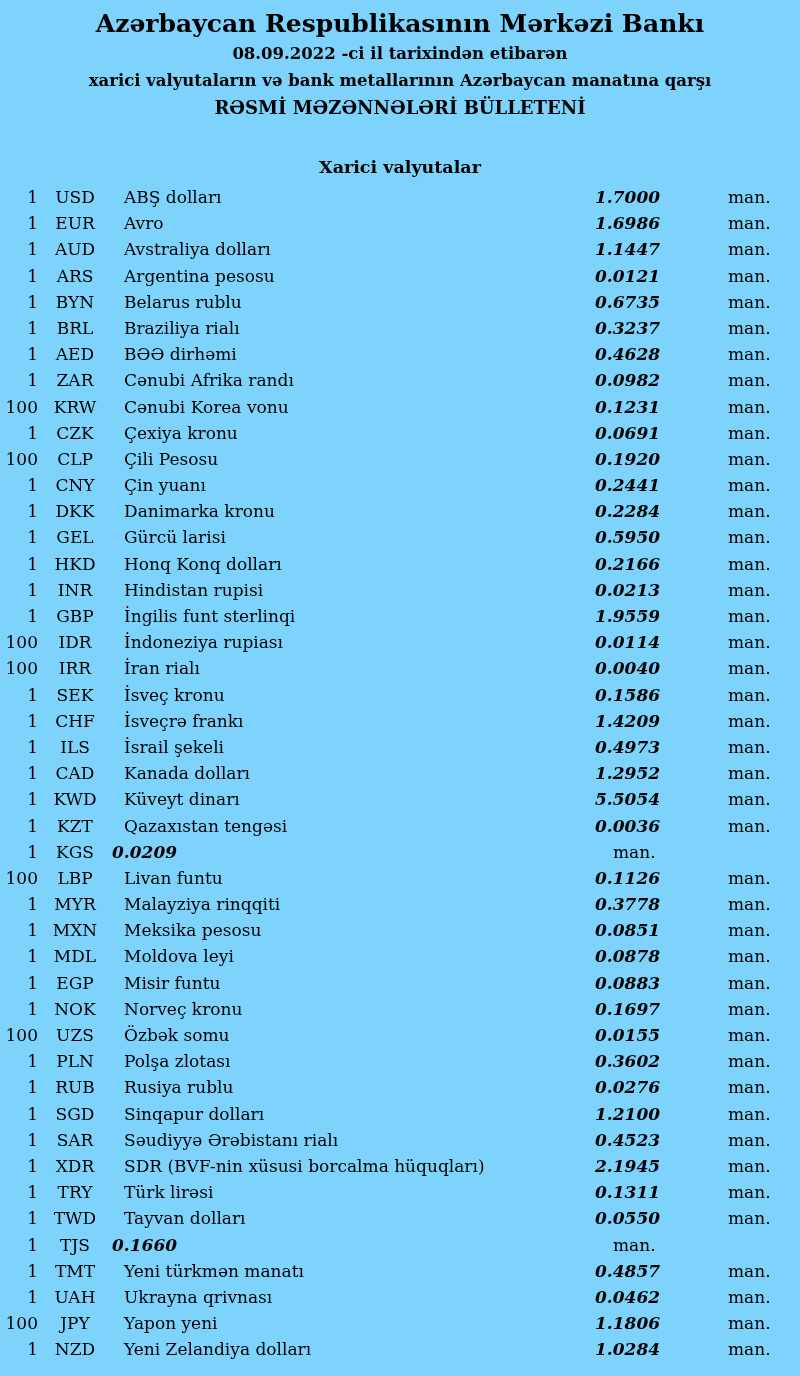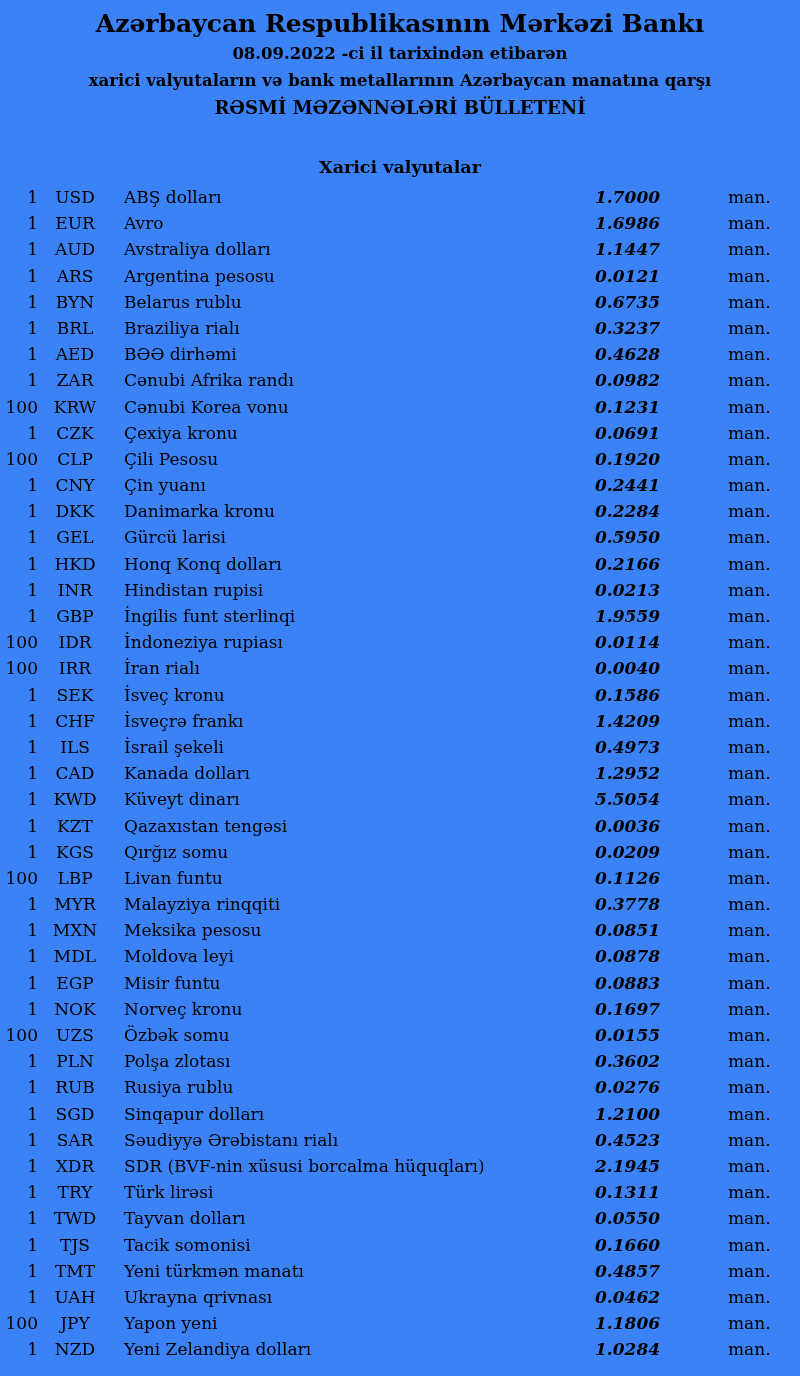--- a/index.html
+++ b/index.html
@@ -6,21 +6,21 @@
   html, body { background: #ffffff; }
   body {
     font-family: "DejaVu Serif", "Liberation Serif", serif;
     color: #000000;
   }
   .page {
     position: relative;
     width: 800px;
     height: 1376px;
     margin: 0 auto;
-    background: #3b82f6;
+    background: #7dd3fc;
     overflow: hidden;
   }
   .doc-header { text-align: center; padding-top: 8px; }
   .bank-name {
     font-size: 25px;
     font-weight: 700;
     line-height: 32px;
   }
   .date-line {
     font-size: 16.5px;
@@ -248,21 +248,20 @@
       <div class="row">
         <span class="cell qty">1</span>
         <span class="cell code">KZT</span>
         <span class="cell name">Qazaxıstan tengəsi</span>
         <span class="cell rate">0.0036</span>
         <span class="cell unit">man.</span>
       </div>
       <div class="row">
         <span class="cell qty">1</span>
         <span class="cell code">KGS</span>
-        <span class="cell name">Qırğız somu</span>
         <span class="cell rate">0.0209</span>
         <span class="cell unit">man.</span>
       </div>
       <div class="row">
         <span class="cell qty">100</span>
         <span class="cell code">LBP</span>
         <span class="cell name">Livan funtu</span>
         <span class="cell rate">0.1126</span>
         <span class="cell unit">man.</span>
       </div>
@@ -353,21 +352,20 @@
       <div class="row">
         <span class="cell qty">1</span>
         <span class="cell code">TWD</span>
         <span class="cell name">Tayvan dolları</span>
         <span class="cell rate">0.0550</span>
         <span class="cell unit">man.</span>
       </div>
       <div class="row">
         <span class="cell qty">1</span>
         <span class="cell code">TJS</span>
-        <span class="cell name">Tacik somonisi</span>
         <span class="cell rate">0.1660</span>
         <span class="cell unit">man.</span>
       </div>
       <div class="row">
         <span class="cell qty">1</span>
         <span class="cell code">TMT</span>
         <span class="cell name">Yeni türkmən manatı</span>
         <span class="cell rate">0.4857</span>
         <span class="cell unit">man.</span>
       </div>

